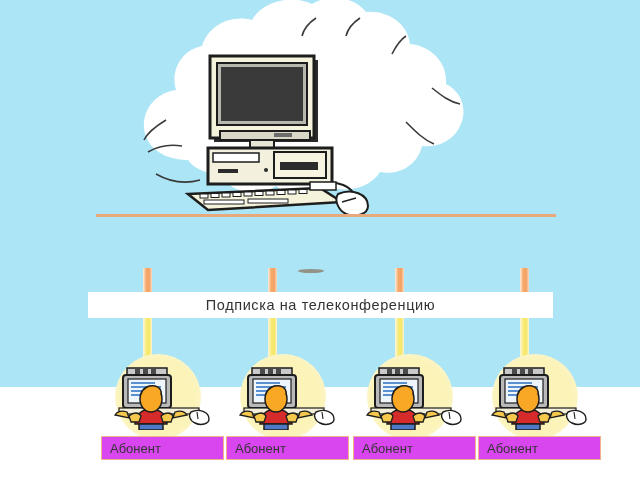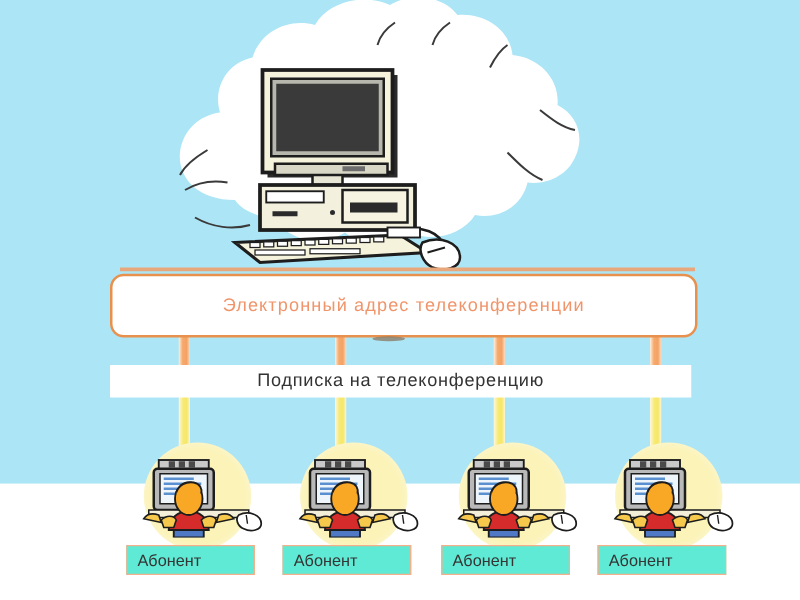--- a/index.html
+++ b/index.html
@@ -146,24 +146,24 @@
   .person-art {
     position: absolute;
     left: 10px; top: 6px;
     width: 112px;
     height: 66px;
   }
   .person-art svg { display: block; }
   .node-label {
     position: absolute;
     left: 6px; top: 78px;
-    width: 103px;
+    width: 123px;
     height: 24px;
     box-sizing: border-box;
-    background: #5eead4;
+    background: #d946ef;
     border: 1px solid #f3b08a;
     display: flex;
     align-items: center;
     padding-left: 8px;
   }
   .node-label-text {
     font-size: 13px;
     color: #353535;
     white-space: nowrap;
   }
@@ -246,23 +246,20 @@
   <div class="conn-orange" style="left:143px"></div>
   <div class="conn-orange" style="left:268px"></div>
   <div class="conn-orange" style="left:395px"></div>
   <div class="conn-orange" style="left:520px"></div>
 
   <div class="conn-yellow" style="left:143px"></div>
   <div class="conn-yellow" style="left:268px"></div>
   <div class="conn-yellow" style="left:395px"></div>
   <div class="conn-yellow" style="left:520px"></div>
 
-  <div class="box-orange">
-    <span class="box-orange-text">Электронный  адрес телеконференции</span>
-  </div>
   <div class="smudge"></div>
 
   <div class="bar-white">
     <span class="bar-white-text">Подписка на телеконференцию</span>
   </div>
 
   <div class="node" style="left:95px">
     <div class="glow"></div>
     <div class="person-art">
       <svg width="112" height="66" viewBox="0 0 112 66">

